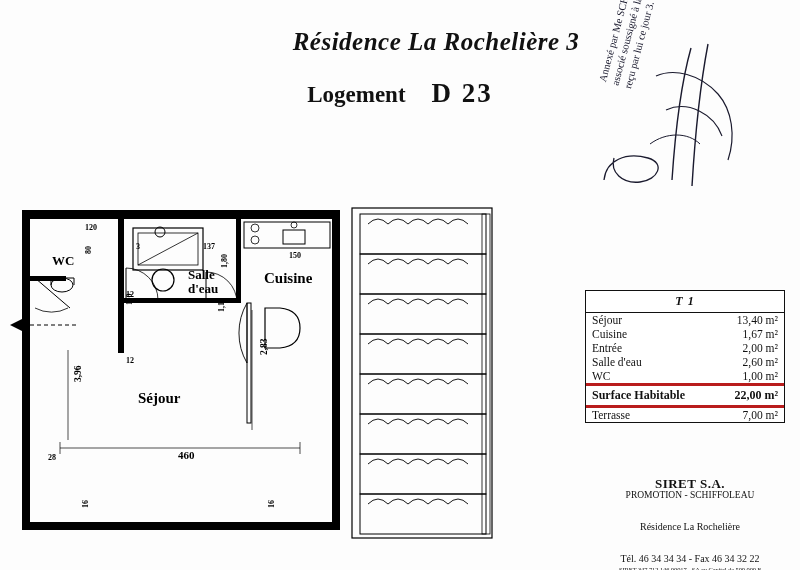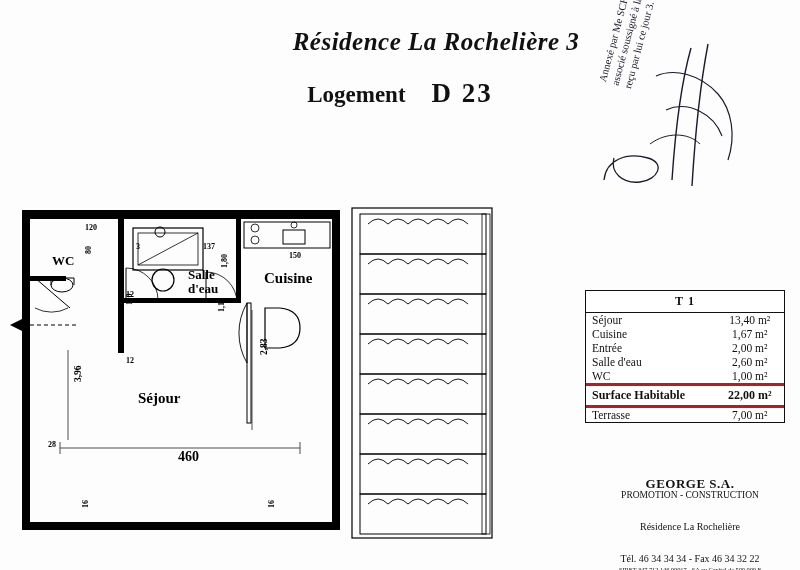--- a/index.html
+++ b/index.html
@@ -98,31 +98,32 @@
     background: #fff;
     font-size: 11.5px;
   }
   .surface-table .t-head {
     text-align: center;
     font-weight: bold;
     font-size: 12px;
     padding: 3px 0 3px 0;
     letter-spacing: 1px;
     border-bottom: 1px solid #111;
+    font-style: italic;
   }
   .surface-table table {
     width: 100%;
     border-collapse: collapse;
   }
   .surface-table td {
     padding: 1px 6px;
     font-size: 11.5px;
   }
   .surface-table td.val {
-    text-align: center;
+    text-align: right;
     white-space: nowrap;
   }
   .surface-table tr.sep td {
     border-top: 3px solid #b91c1c;
   }
   .surface-table tr.total td {
     font-weight: bold;
     font-size: 12px;
     padding-top: 2px;
     padding-bottom: 2px;
@@ -163,21 +164,21 @@
   .lbl.room {
     font-weight: bold;
     font-size: 15px;
   }
   .lbl.room-sm {
     font-weight: bold;
     font-size: 13px;
     line-height: 14px;
   }
   .lbl.dim {
-    font-size: 14px;
+    font-size: 11px;
     font-weight: bold;
   }
   .lbl.dim-v {
     font-size: 9.5px;
     font-weight: bold;
     transform: rotate(-90deg);
     transform-origin: left top;
     white-space: nowrap;
   }
   .lbl.dim-sm {
@@ -330,21 +331,21 @@
     <div class="lbl dim-sm" style="left:136px; top:52px;">3</div>
     <div class="lbl dim-sm" style="left:203px; top:52px;">137</div>
     <div class="lbl dim-sm" style="left:289px; top:61px;">150</div>
     <div class="lbl dim-sm-v" style="left:220px; top:78px;">1,80</div>
     <div class="lbl dim-sm" style="left:126px; top:100px;">12</div>
     <div class="lbl dim-sm-v" style="left:125px; top:115px;">110</div>
     <div class="lbl dim-sm-v" style="left:217px; top:122px;">1,12</div>
     <div class="lbl dim-sm" style="left:126px; top:166px;">12</div>
     <div class="lbl dim-v" style="left:73px; top:192px;">3,96</div>
     <div class="lbl dim-v" style="left:259px; top:165px;">2,83</div>
-    <div class="lbl dim-sm" style="left:48px; top:250px;">28</div>
+    <div class="lbl dim-sm" style="left:48px; top:263px;">28</div>
     <div class="lbl dim" style="left:178px; top:259px;">460</div>
     <div class="lbl dim-sm-v" style="left:81px; top:318px;">16</div>
     <div class="lbl dim-sm-v" style="left:267px; top:318px;">16</div>
   </div>
 
   <div class="surface-table">
     <div class="t-head">T 1</div>
     <table>
       <tbody>
           <tr>
@@ -373,20 +374,20 @@
       </tr>
       <tr class="sep">
         <td>Terrasse</td>
         <td class="val">7,00 m²</td>
       </tr>
     </tbody>
       </table>
   </div>
 
   <div class="company">
-    <div class="c-name">GEORGE S.A.</div>
-    <div class="c-line">PROMOTION - CONSTRUCTION</div>
+    <div class="c-name">SIRET S.A.</div>
+    <div class="c-line">PROMOTION - SCHIFFOLEAU</div>
     <div class="c-small">Résidence La Rochelière</div>
     <div class="c-small">Tél. 46 34 34 34 - Fax 46 34 32 22</div>
     <div class="c-tiny">SIRET 347 712 146 00017 - SA au Capital de 500 000 F</div>
   </div>
 
 </div>
 
 </body></html>

